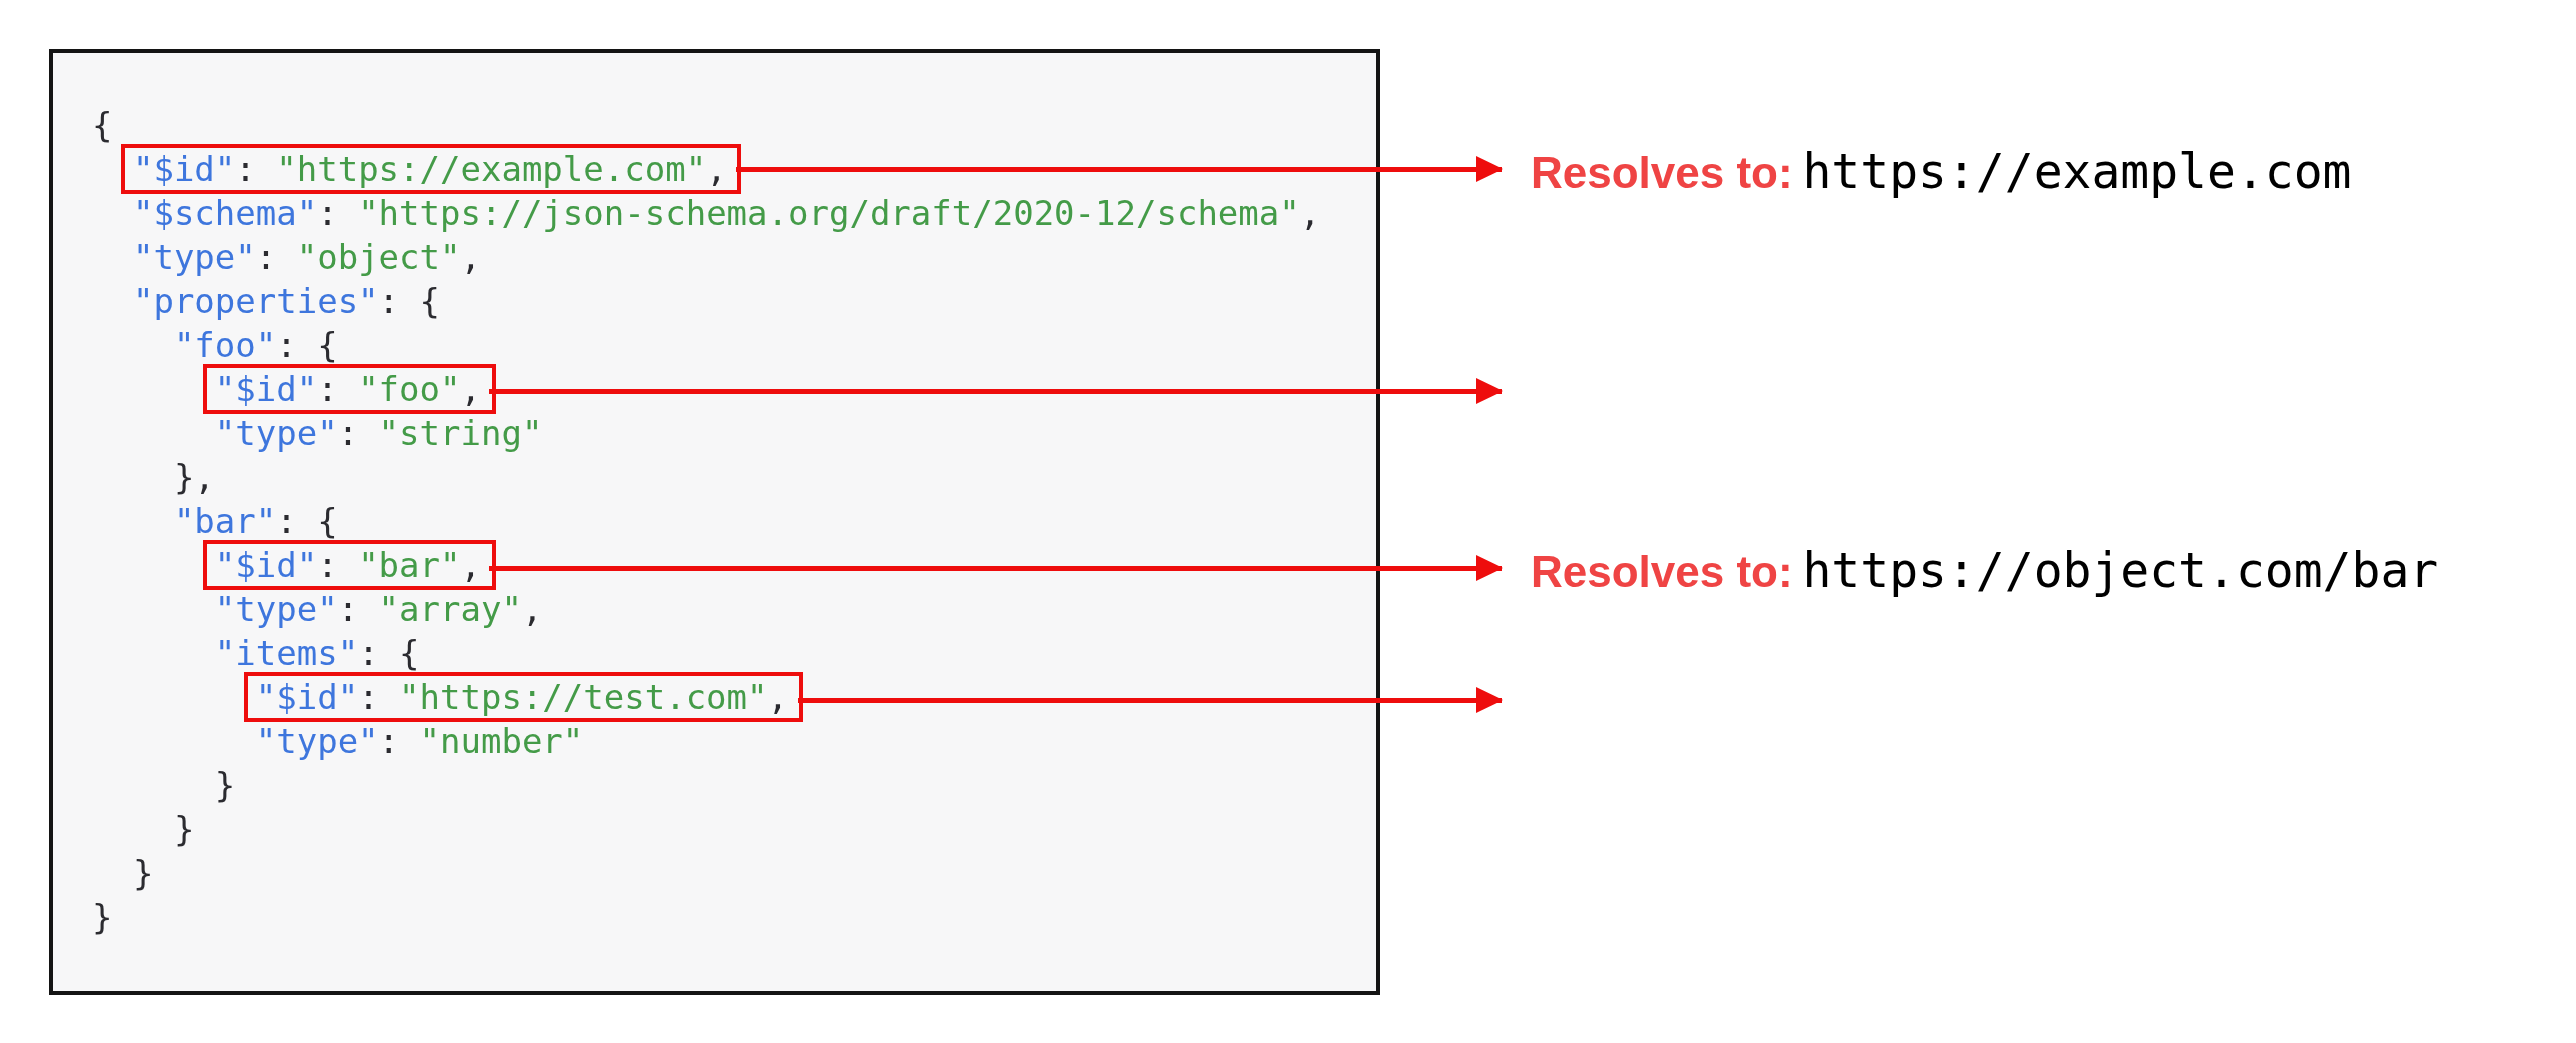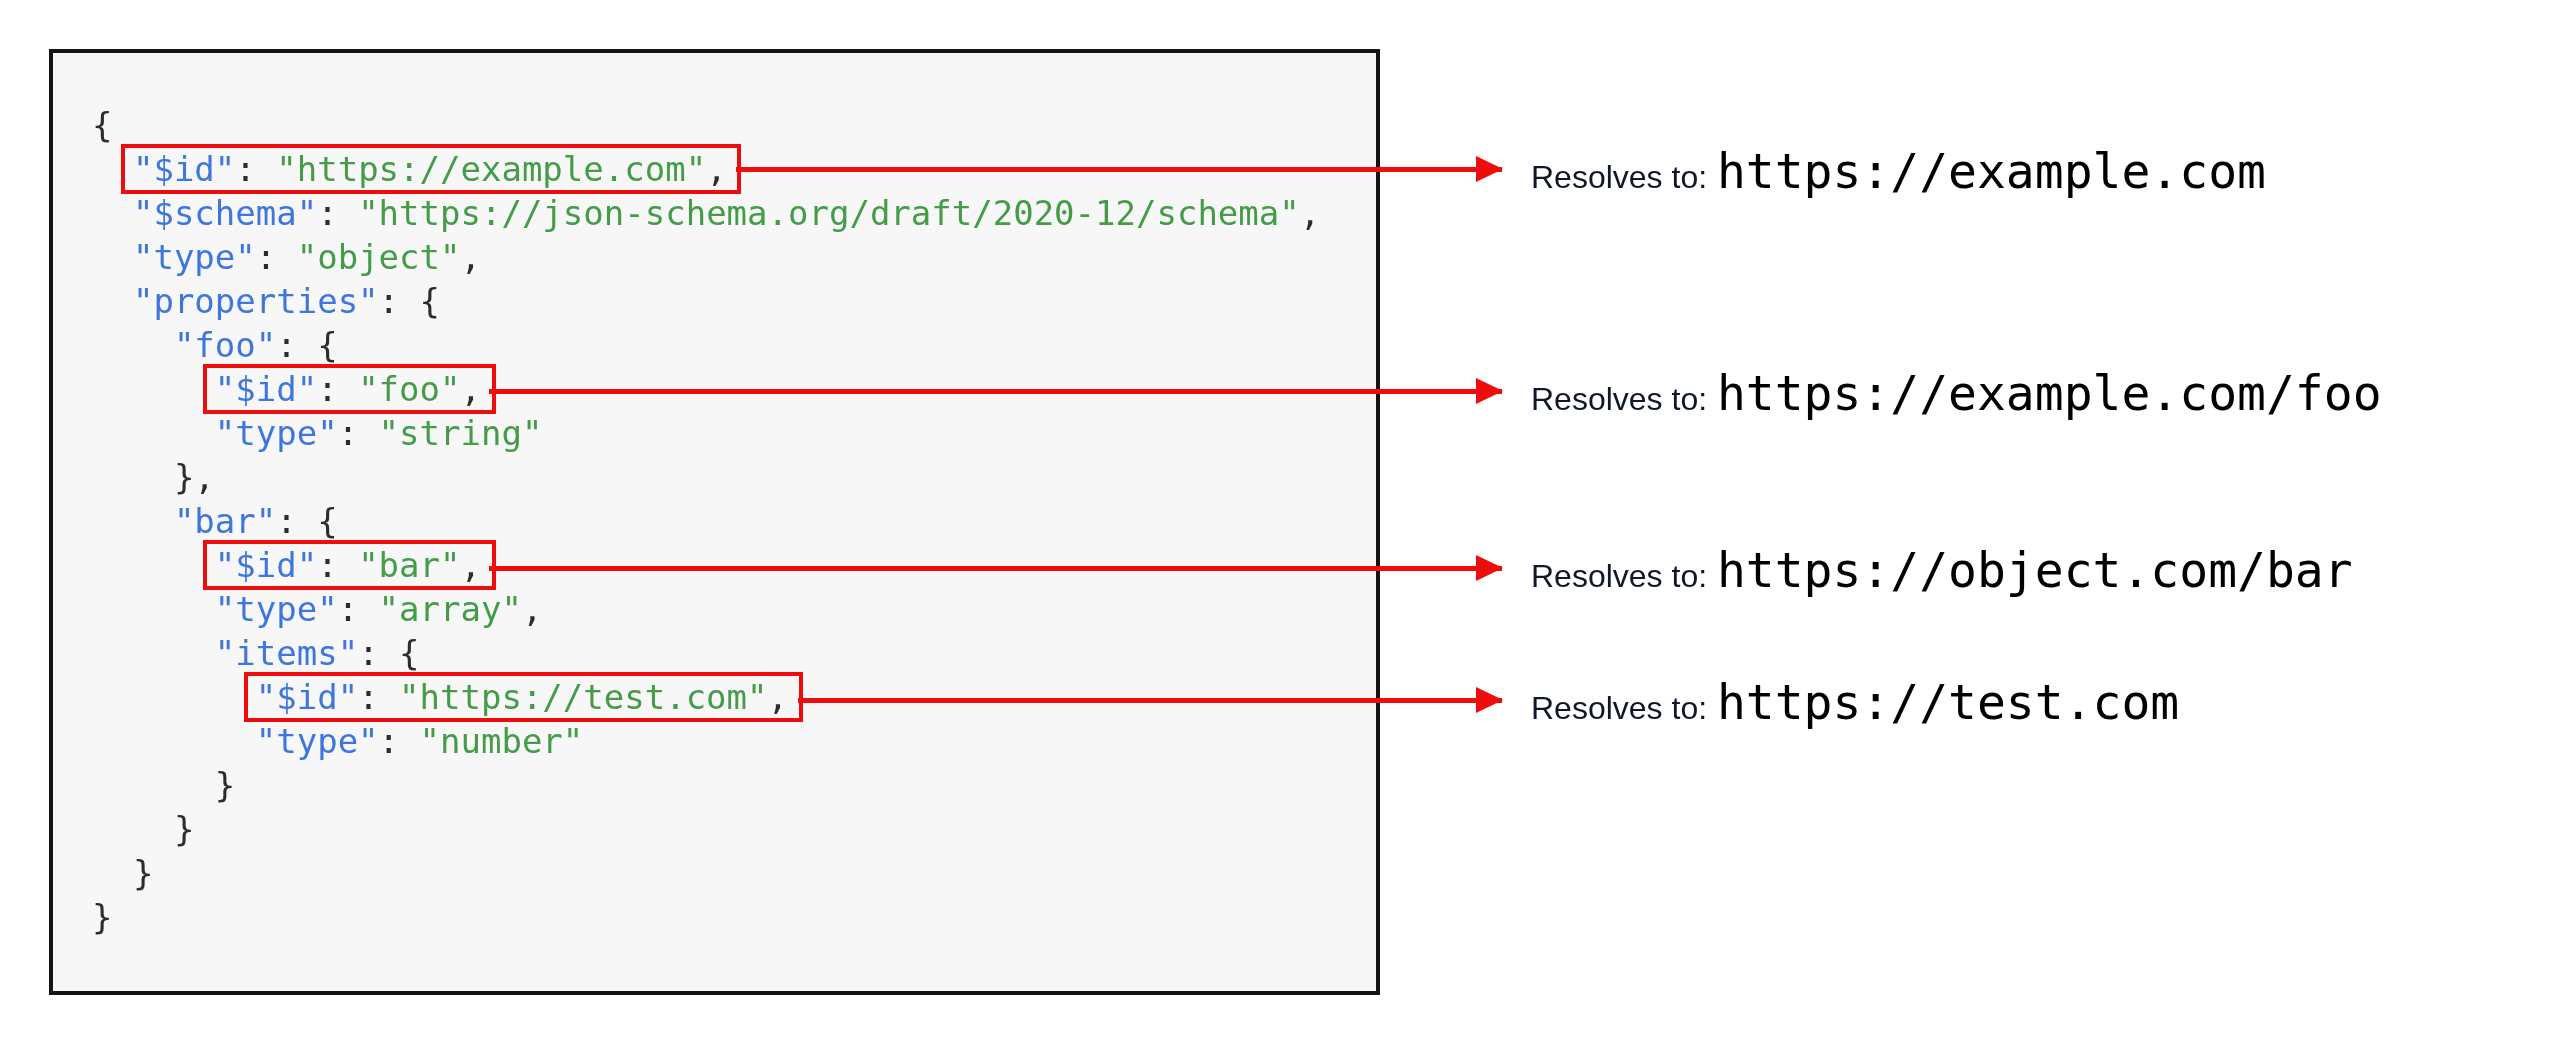--- a/index.html
+++ b/index.html
@@ -76,23 +76,23 @@
   
   .annotation {
     position: absolute;
     left: 1531px;
     transform: translateY(-50%);
     white-space: nowrap;
     z-index: 4;
   }
   .ann-label {
     font-family: "Liberation Sans", sans-serif;
-    font-weight: normal;
-    font-size: 32px;
-    color: #0f172a;
+    font-weight: bold;
+    font-size: 44px;
+    color: #ef4444;
   }
   .ann-value {
     font-family: "DejaVu Sans Mono", monospace;
     font-size: 48px;
     color: #000000;
     margin-left: 9.8px;
     text-align: center;
   }
 </style>
 </head>
@@ -105,24 +105,18 @@
   <div id="code"><div class="code-line"><span class="t-p">{</span></div><div class="code-line">  <span class="hl"><span class="t-k">"$id"</span><span class="t-p">: </span><span class="t-s">"https://example.com"</span><span class="t-p">,</span></span></div><div class="code-line">  <span class="t-k">"$schema"</span><span class="t-p">: </span><span class="t-s">"https://json-schema.org/draft/2020-12/schema"</span><span class="t-p">,</span></div><div class="code-line">  <span class="t-k">"type"</span><span class="t-p">: </span><span class="t-s">"object"</span><span class="t-p">,</span></div><div class="code-line">  <span class="t-k">"properties"</span><span class="t-p">: {</span></div><div class="code-line">    <span class="t-k">"foo"</span><span class="t-p">: {</span></div><div class="code-line">      <span class="hl"><span class="t-k">"$id"</span><span class="t-p">: </span><span class="t-s">"foo"</span><span class="t-p">,</span></span></div><div class="code-line">      <span class="t-k">"type"</span><span class="t-p">: </span><span class="t-s">"string"</span></div><div class="code-line">    <span class="t-p">},</span></div><div class="code-line">    <span class="t-k">"bar"</span><span class="t-p">: {</span></div><div class="code-line">      <span class="hl"><span class="t-k">"$id"</span><span class="t-p">: </span><span class="t-s">"bar"</span><span class="t-p">,</span></span></div><div class="code-line">      <span class="t-k">"type"</span><span class="t-p">: </span><span class="t-s">"array"</span><span class="t-p">,</span></div><div class="code-line">      <span class="t-k">"items"</span><span class="t-p">: {</span></div><div class="code-line">        <span class="hl"><span class="t-k">"$id"</span><span class="t-p">: </span><span class="t-s">"https://test.com"</span><span class="t-p">,</span></span></div><div class="code-line">        <span class="t-k">"type"</span><span class="t-p">: </span><span class="t-s">"number"</span></div><div class="code-line">      <span class="t-p">}</span></div><div class="code-line">    <span class="t-p">}</span></div><div class="code-line">  <span class="t-p">}</span></div><div class="code-line"><span class="t-p">}</span></div></div>
 
   <div class="arrow" style="left:736px; top:167px; width:766px;"></div>
   <div class="arrow" style="left:489px; top:389px; width:1013px;"></div>
   <div class="arrow" style="left:489px; top:566px; width:1013px;"></div>
   <div class="arrow" style="left:798px; top:698px; width:704px;"></div>
 
   <div class="annotation" style="top:171px;">
     <span class="ann-label">Resolves to:</span><span class="ann-value">https://example.com</span>
   </div>
-  <div class="annotation" style="top:393px;">
-    <span class="ann-label">Resolves to:</span><span class="ann-value">https://example.com/foo</span>
-  </div>
   <div class="annotation" style="top:570px;">
     <span class="ann-label">Resolves to:</span><span class="ann-value">https://object.com/bar</span>
-  </div>
-  <div class="annotation" style="top:702px;">
-    <span class="ann-label">Resolves to:</span><span class="ann-value">https://test.com</span>
   </div>
 
 </div>
 
 
 </body></html>

